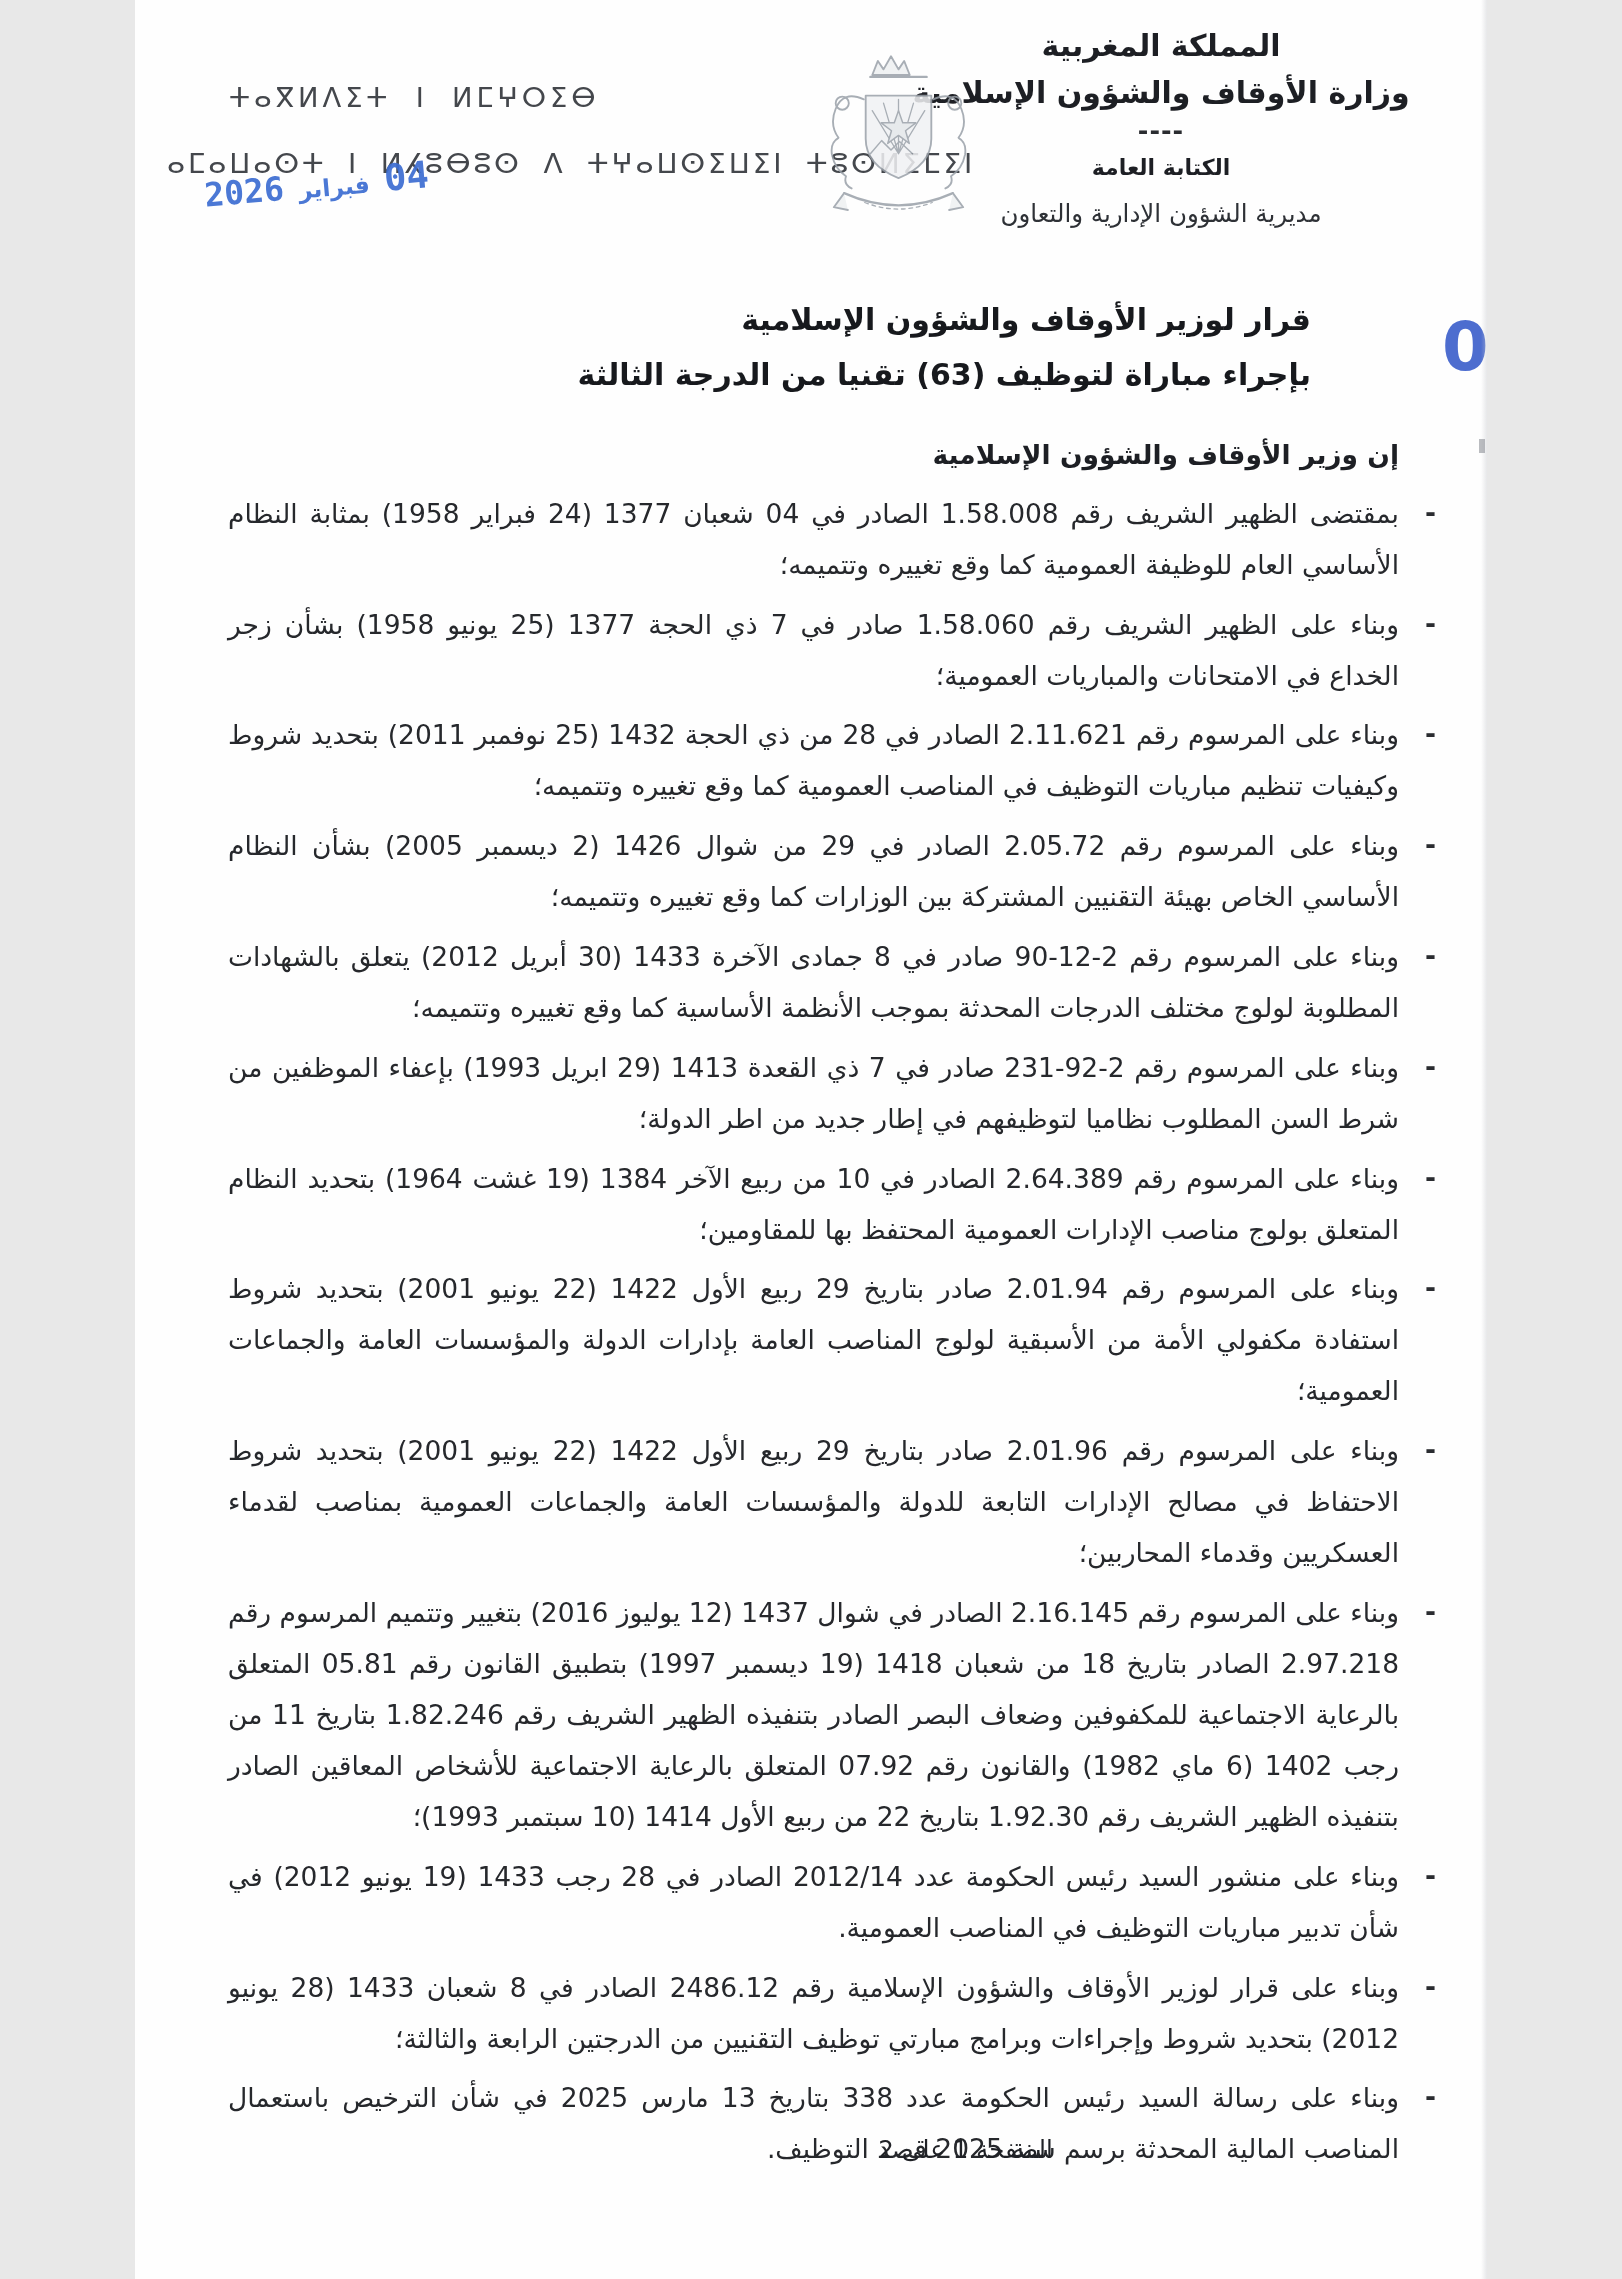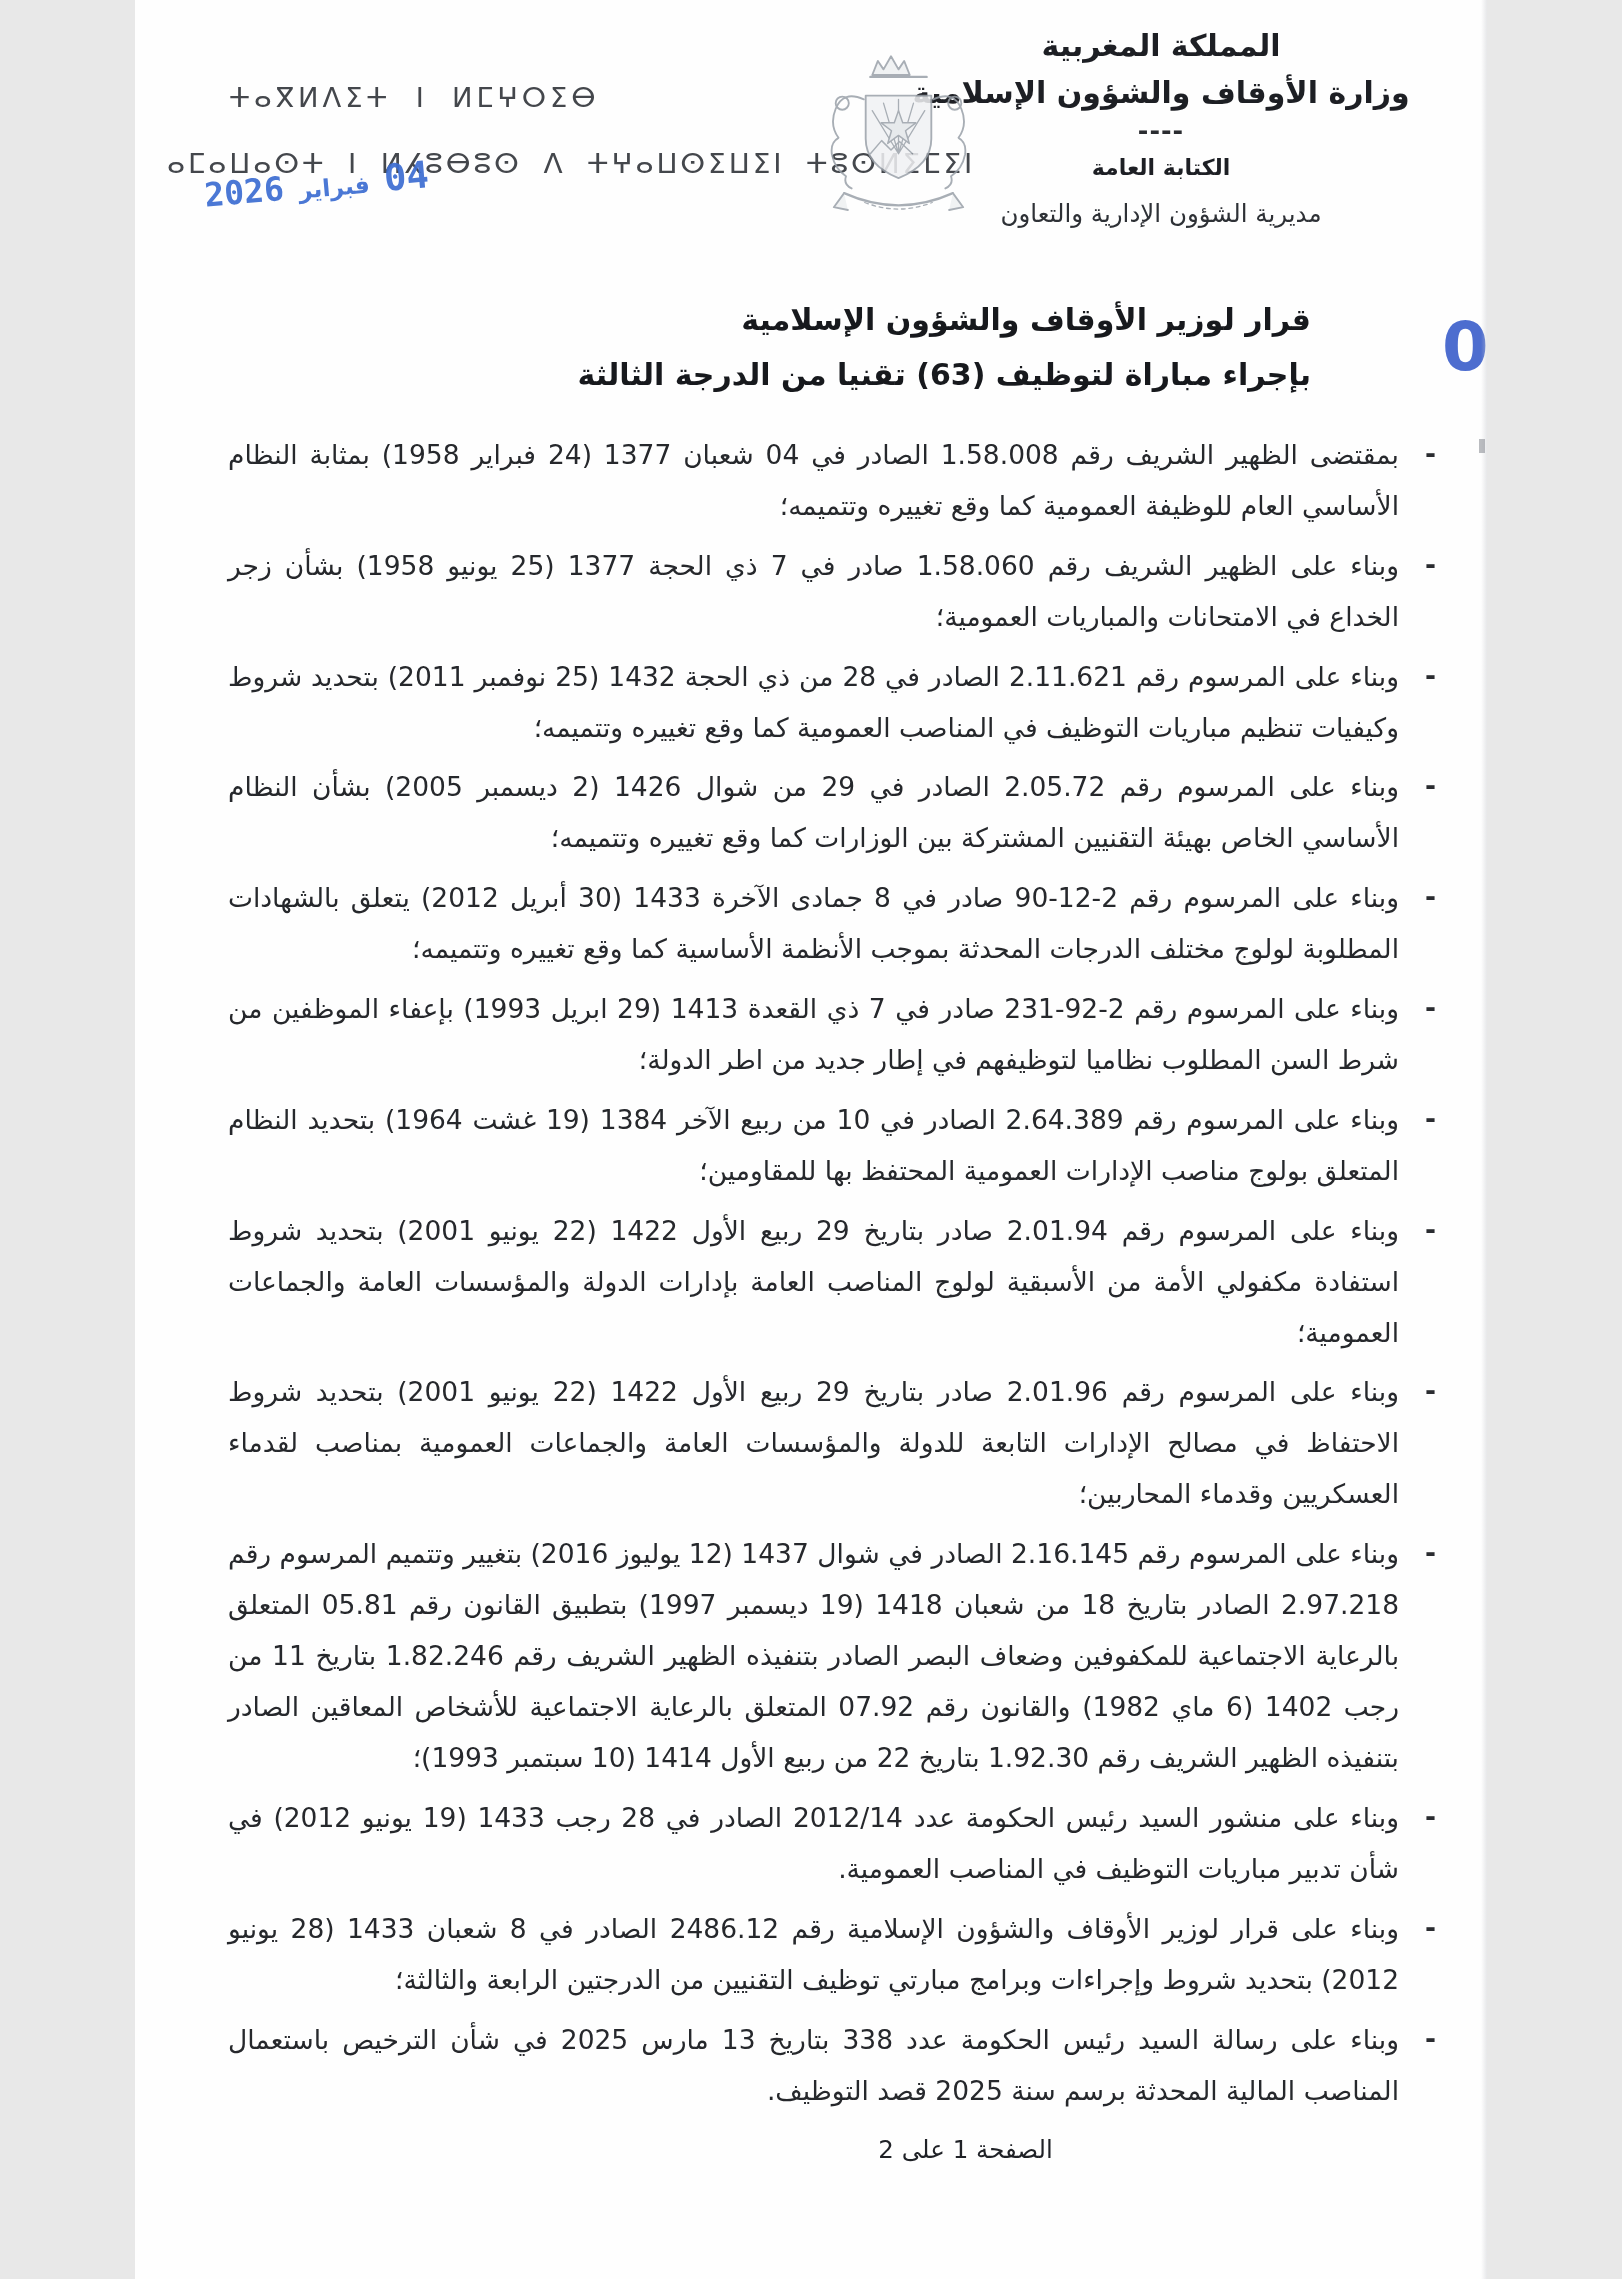--- a/index.html
+++ b/index.html
@@ -110,20 +110,21 @@
   <div class="regnum" style="color:#3a5ecb;margin-left:21px;">06.</div>
   <span class="speck speck1" style="color:#3a5ecb;">▴</span>
   <span class="speck speck2" style="color:#3a5ecb;">▴</span>
 
   <div class="title">
     <div class="t1">قرار لوزير الأوقاف والشؤون الإسلامية</div>
     <div class="t2">بإجراء مباراة لتوظيف (63) تقنيا من الدرجة الثالثة</div>
   </div>
 
   <div class="doc-body">
+    <p class="intro">إن وزير الأوقاف والشؤون الإسلامية</p>
 
     <div class="clauses">
       <div class="clause">
           <span class="marker">-</span>
           <span class="ctext">بمقتضى الظهير الشريف رقم 1.58.008 الصادر في 04 شعبان 1377 (24 فبراير 1958) بمثابة النظام الأساسي العام للوظيفة العمومية كما وقع تغييره وتتميمه؛</span>
         </div>
       <div class="clause">
           <span class="marker">-</span>
           <span class="ctext">وبناء على الظهير الشريف رقم 1.58.060 صادر في 7 ذي الحجة 1377 (25 يونيو 1958) بشأن زجر الخداع في الامتحانات والمباريات العمومية؛</span>
         </div>

